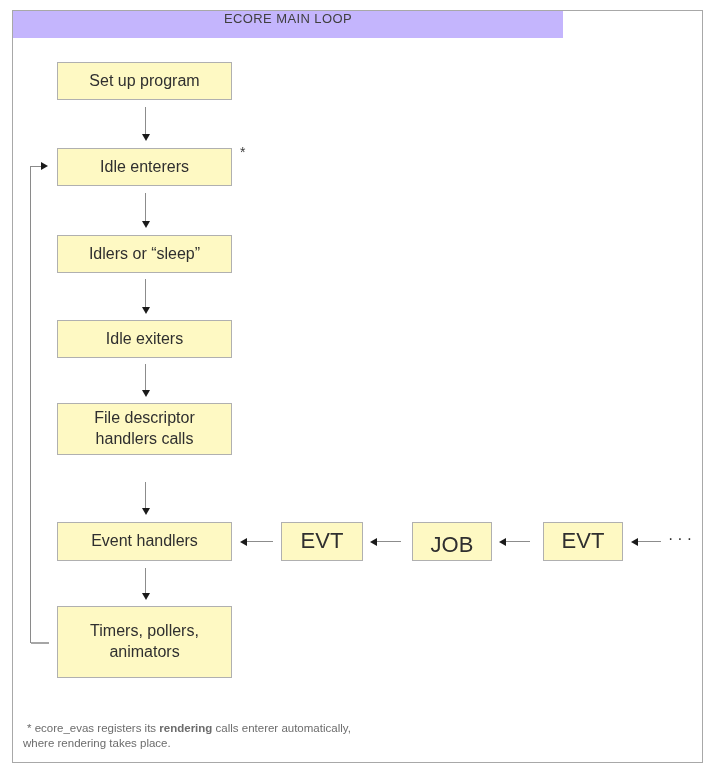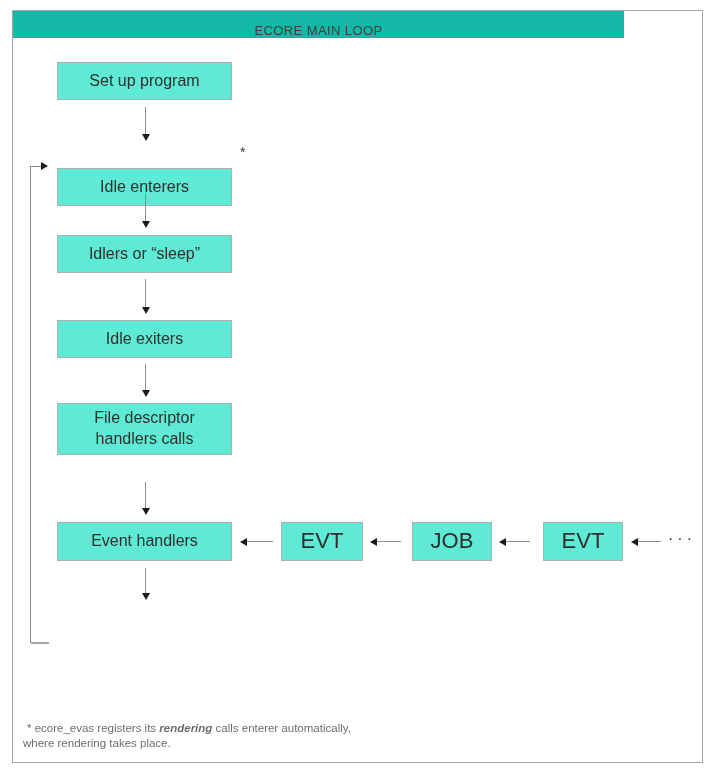--- a/index.html
+++ b/index.html
@@ -12,46 +12,46 @@
     overflow:hidden;
   }
   .panel {
     position:absolute;
     left:12px; top:10px; width:691px; height:753px;
     border:1px solid #a8a8a8;
     background:#ffffff;
   }
   .titlebar {
     position:absolute;
-    left:13px; top:11px; width:611px; height:27px;
-    background:#14b8a6;
-    display:flex; align-items:flex-end; justify-content:center;
+    left:13px; top:11px; width:550px; height:27px;
+    background:#c4b5fd;
+    display:flex; align-items:flex-start; justify-content:center;
     font-size:13px; color:#3f3f3f; letter-spacing:0.4px;
   }
   .fbox {
     position:absolute;
     border:1px solid #b0b0b0;
-    background:#5eead4;
+    background:#fef9c3;
     display:flex; align-items:center; justify-content:center;
     text-align:center;
     font-size:16px; color:#2f2f2f;
     line-height:1.3;
     padding:0 10px;
   }
   .col { left:57px; width:175px; }
   .b1 { top:62px;  height:38px; }
-  .b2 { top:148px; height:38px;margin-top:20px; }
+  .b2 { top:148px; height:38px; }
   .b3 { top:235px; height:38px; }
   .b4 { top:320px; height:38px; }
   .b5 { top:403px; height:52px; }
   .b6 { top:522px; height:39px; }
   .b7 { top:606px; height:72px; }
   .ebox { font-size:22px; }
   .e1 { left:281px; top:522px; width:82px; height:39px; }
-  .e2 { left:412px; top:522px; width:80px; height:39px; }
+  .e2 { left:412px; top:522px; width:80px; height:39px;align-items:flex-end; }
   .e3 { left:543px; top:522px; width:80px; height:39px; }
 
   .varrow {
     position:absolute; left:141px; width:9px;
     display:flex; flex-direction:column; align-items:center;
   }
   .varrow .shaft { width:1px; background:#8c8c8c; flex:1; }
   .varrow .vhead {
     width:0; height:0;
     border-left:4px solid transparent;
@@ -99,21 +99,21 @@
   .dots {
     position:absolute; left:668px; top:530px;
     font-size:16px; color:#2f2f2f; letter-spacing:4px;
   }
   .footnote {
     position:absolute; left:23px; top:721px;
     font-size:11.5px; line-height:15px; color:#6c6c6c;
     width:440px;
   }
   .footnote .l1 { padding-left:4px; }
-  .footnote .em { font-weight:bold; font-style:italic; }
+  .footnote .em { font-weight:bold; }
 </style>
 </head>
 <body>
 
 <div class="stage">
 
   <div class="panel"></div>
 
   <div class="titlebar">
     <span>ECORE MAIN LOOP</span>
@@ -129,20 +129,23 @@
     <span>Idle exiters</span>
   </div>
   <div class="fbox col b3">
     <span>Idlers or “sleep”</span>
   </div>
   <div class="fbox col b5">
     <span>File descriptor handlers calls</span>
   </div>
   <div class="fbox col b6">
     <span>Event handlers</span>
+  </div>
+  <div class="fbox col b7">
+    <span>Timers, pollers, animators</span>
   </div>
 
   <div class="star-note">*</div>
 
   <div class="fbox ebox e1">
     <span>EVT</span>
   </div>
   <div class="fbox ebox e2">
     <span>JOB</span>
   </div>

